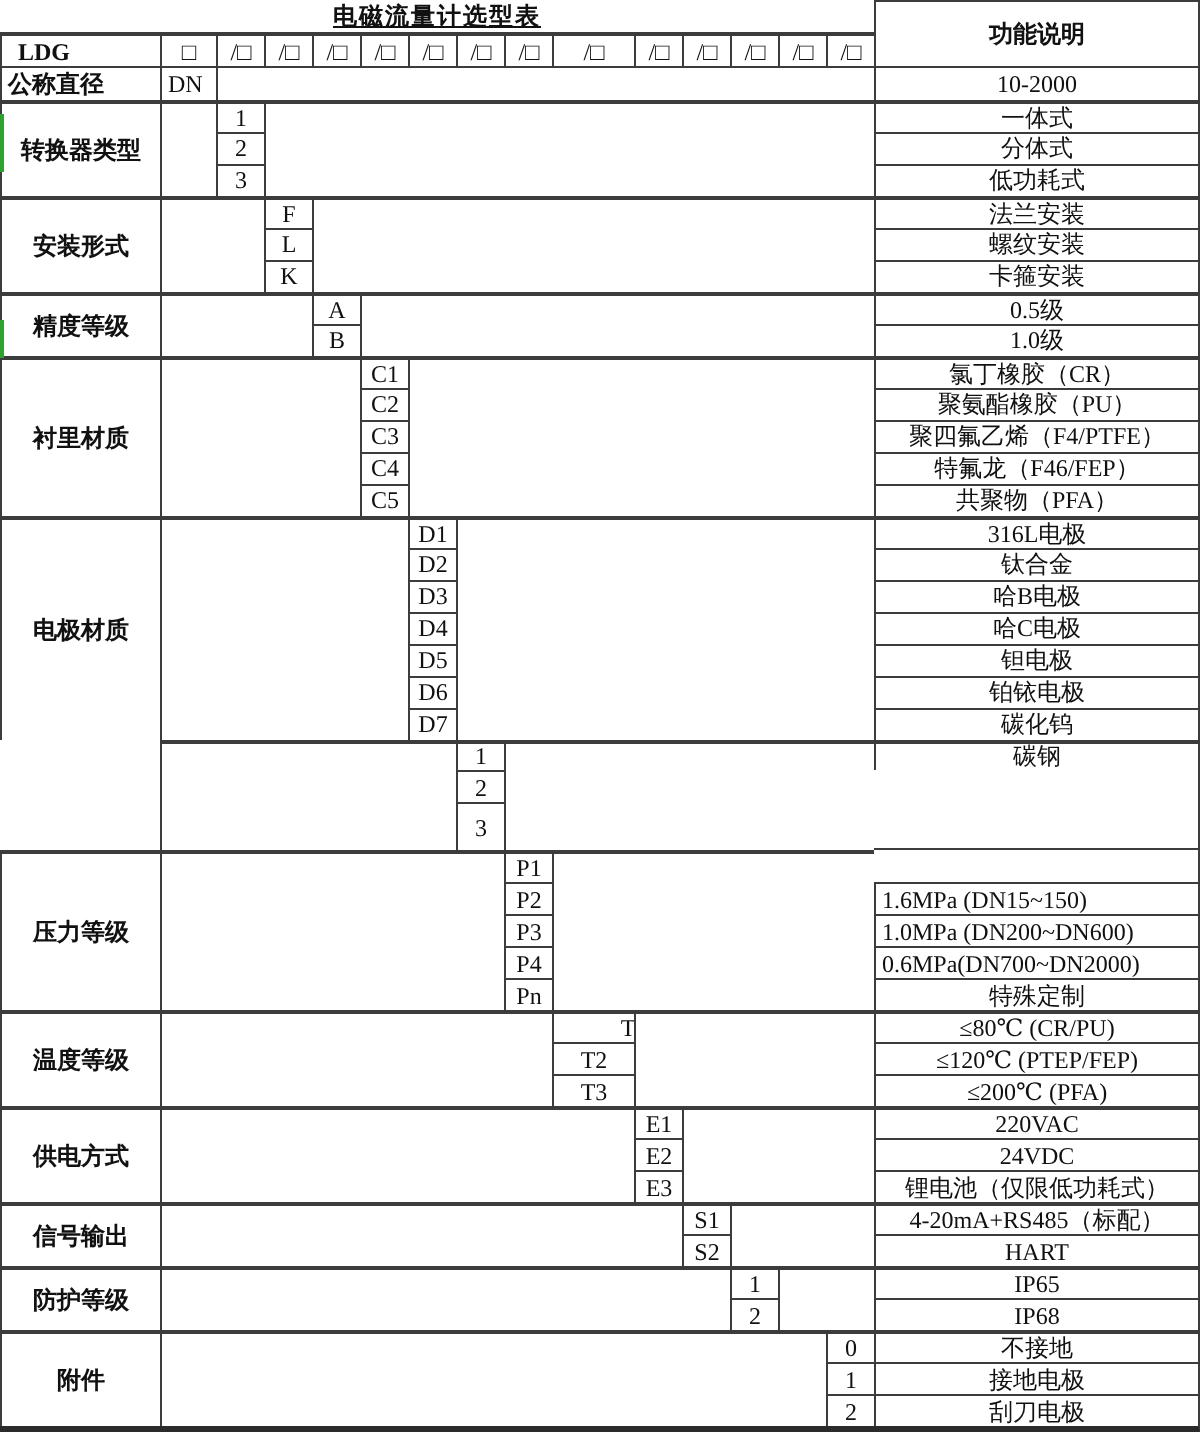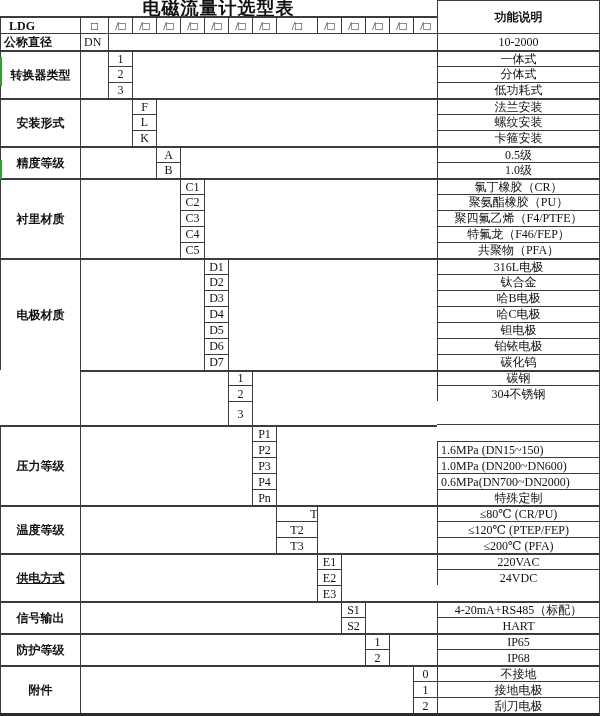--- a/index.html
+++ b/index.html
@@ -20,21 +20,21 @@
     border-top:1px solid var(--line,#3c3c3c);
     display:flex;align-items:center;justify-content:center;
     font-size:12px;line-height:1;color:var(--text,#111);
     overflow:hidden;white-space:nowrap;
   }
   .gt{border-top-width:2px;}
   .bold{font-weight:bold;}
   .left{justify-content:flex-start;padding-left:3px;}
   .pl8{padding-left:8px;}
   .no-border{border:none;}
-  .title{font-size:18px;font-weight:bold;letter-spacing:1px;}
+  .title{font-size:12px;font-weight:bold;letter-spacing:1px;text-decoration:underline;}
   .slot{font-size:12px;}
   .artifact{position:absolute;left:0;width:2px;background:var(--green,#2fa12f);}
   .a1{top:57px;height:29px;}
   .a2{top:160px;height:19px;}
 </style>
 </head>
 <body>
 
 <div id="sheet" style="--line: #3c3c3c; --heavy: #2b2b2b; --text: #111111; --green: #2fa12f;">
   <div class="cell title no-border" style="grid-area:1/1/2/16">电磁流量计选型表</div>
@@ -114,21 +114,20 @@
     <div class="cell" style="grid-area: 20 / 16 / 21 / 17;">哈C电极</div>
     <div class="cell" style="grid-area: 21 / 16 / 22 / 17;">钽电极</div>
     <div class="cell" style="grid-area: 22 / 16 / 23 / 17;">铂铱电极</div>
     <div class="cell" style="grid-area: 23 / 16 / 24 / 17;">碳化钨</div>
     <div class="cell gt" style="grid-area: 24 / 2 / 27 / 8;"></div>
     <div class="cell gt" style="grid-area: 24 / 8 / 25 / 9;">1</div>
     <div class="cell" style="grid-area: 25 / 8 / 26 / 9;">2</div>
     <div class="cell" style="grid-area: 26 / 8 / 27 / 9;">3</div>
     <div class="cell gt" style="grid-area: 24 / 9 / 27 / 16;"></div>
     <div class="cell gt" style="grid-area: 24 / 16 / 25 / 17;">碳钢</div>
-    <div class="cell" style="grid-area: 25 / 16 / 26 / 17;">304不锈钢</div>
     <div class="cell" style="grid-area: 26 / 16 / 27 / 17; margin-top: 23px;">316L不锈钢</div>
     <div class="cell bold gt" style="grid-area: 27 / 1 / 32 / 2;">压力等级</div>
     <div class="cell gt" style="grid-area: 27 / 2 / 32 / 9;"></div>
     <div class="cell gt" style="grid-area: 27 / 9 / 28 / 10;">P1</div>
     <div class="cell" style="grid-area: 28 / 9 / 29 / 10;">P2</div>
     <div class="cell" style="grid-area: 29 / 9 / 30 / 10;">P3</div>
     <div class="cell" style="grid-area: 30 / 9 / 31 / 10;">P4</div>
     <div class="cell" style="grid-area: 31 / 9 / 32 / 10;">Pn</div>
     <div class="cell gt" style="grid-area: 27 / 10 / 32 / 16;"></div>
     <div class="cell left" style="grid-area: 28 / 16 / 29 / 17;">1.6MPa (DN15~150)</div>
@@ -137,28 +136,29 @@
     <div class="cell" style="grid-area: 31 / 16 / 32 / 17;">特殊定制</div>
     <div class="cell bold gt" style="grid-area: 32 / 1 / 35 / 2;">温度等级</div>
     <div class="cell gt" style="grid-area: 32 / 2 / 35 / 10;"></div>
     <div class="cell gt" style="grid-area: 32 / 10 / 33 / 11; padding-left: 40px;">T1</div>
     <div class="cell" style="grid-area: 33 / 10 / 34 / 11;">T2</div>
     <div class="cell" style="grid-area: 34 / 10 / 35 / 11;">T3</div>
     <div class="cell gt" style="grid-area: 32 / 11 / 35 / 16;"></div>
     <div class="cell gt" style="grid-area: 32 / 16 / 33 / 17;">≤80℃ (CR/PU)</div>
     <div class="cell" style="grid-area: 33 / 16 / 34 / 17;">≤120℃ (PTEP/FEP)</div>
     <div class="cell" style="grid-area: 34 / 16 / 35 / 17;">≤200℃ (PFA)</div>
-    <div class="cell bold gt" style="grid-area: 35 / 1 / 38 / 2; text-decoration: underline;">供电方式</div>
+    <div class="cell bold gt" style="grid-area: 35 / 1 / 38 / 2;">供电方式</div>
     <div class="cell gt" style="grid-area: 35 / 2 / 38 / 11;"></div>
     <div class="cell gt" style="grid-area: 35 / 11 / 36 / 12;">E1</div>
     <div class="cell" style="grid-area: 36 / 11 / 37 / 12;">E2</div>
     <div class="cell" style="grid-area: 37 / 11 / 38 / 12;">E3</div>
     <div class="cell gt" style="grid-area: 35 / 12 / 38 / 16;"></div>
     <div class="cell gt" style="grid-area: 35 / 16 / 36 / 17;">220VAC</div>
     <div class="cell" style="grid-area: 36 / 16 / 37 / 17;">24VDC</div>
+    <div class="cell" style="grid-area: 37 / 16 / 38 / 17;">锂电池（仅限低功耗式）</div>
     <div class="cell bold gt" style="grid-area: 38 / 1 / 40 / 2;">信号输出</div>
     <div class="cell gt" style="grid-area: 38 / 2 / 40 / 12;"></div>
     <div class="cell gt" style="grid-area: 38 / 12 / 39 / 13;">S1</div>
     <div class="cell" style="grid-area: 39 / 12 / 40 / 13;">S2</div>
     <div class="cell gt" style="grid-area: 38 / 13 / 40 / 16;"></div>
     <div class="cell gt" style="grid-area: 38 / 16 / 39 / 17;">4-20mA+RS485（标配）</div>
     <div class="cell" style="grid-area: 39 / 16 / 40 / 17;">HART</div>
     <div class="cell bold gt" style="grid-area: 40 / 1 / 42 / 2;">防护等级</div>
     <div class="cell gt" style="grid-area: 40 / 2 / 42 / 13;"></div>
     <div class="cell gt" style="grid-area: 40 / 13 / 41 / 14;">1</div>

